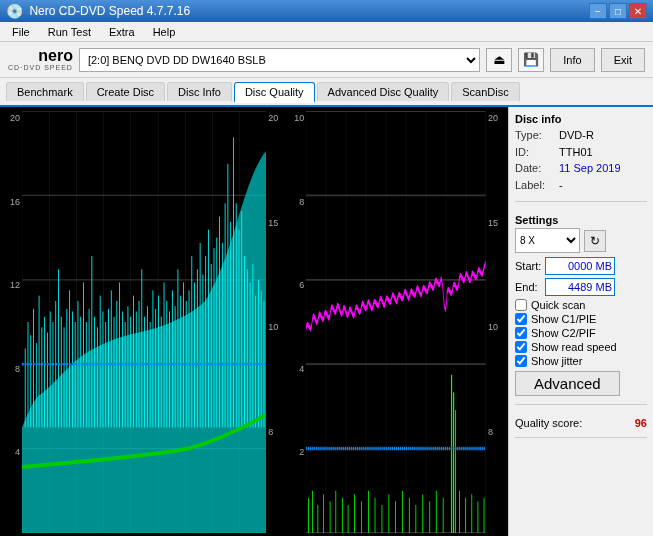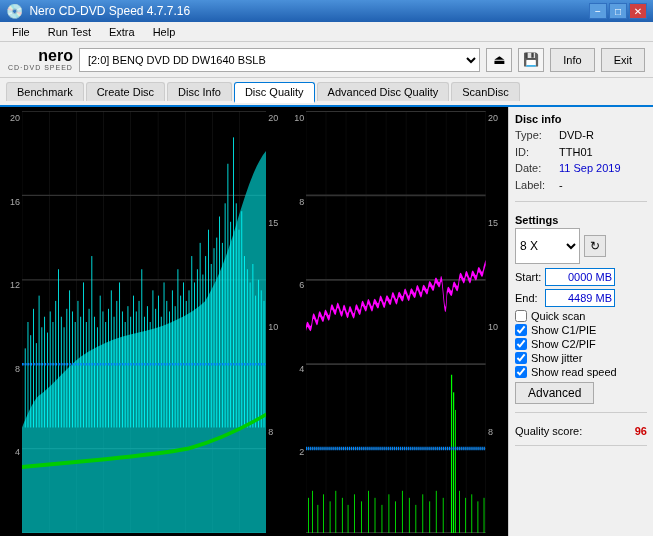--- a/index.html
+++ b/index.html
@@ -147,23 +147,23 @@
       font-size: 11px;
       line-height: 1.5;
     }
     .info-label { color: #333; min-width: 40px; }
     .info-value { color: #000; }
     .info-value.blue { color: #0000cc; }
     
     .settings-section { margin-top: 4px; }
     .speed-row { display: flex; gap: 4px; align-items: center; margin-bottom: 4px; }
     .speed-select {
-      width: 65px; height: 36px;
+      width: 65px; height: 25px;
       border: 1px solid #aaa;
-      font-size: 12px;
+      font-size: 10px;
       background: white;
     }
     .refresh-btn {
       width: 22px; height: 22px;
       border: 1px solid #aaa;
       background: #e8e8e8;
       cursor: pointer;
       font-size: 12px;
       display: flex; align-items: center; justify-content: center;
     }
@@ -179,22 +179,22 @@
     }
     .mb-row { display: flex; align-items: center; margin-bottom: 3px; }
     .mb-label { font-size: 11px; min-width: 30px; }
     
     .checkbox-row { display: flex; align-items: center; gap: 4px; margin-bottom: 2px; font-size: 11px; }
     .checkbox-row input[type=checkbox] { width: 12px; height: 12px; }
     
     .advanced-btn {
       background: #e8e8e8;
       border: 1px solid #aaa;
-      padding: 3px 12px;
-      font-size: 12px;
+      padding: 3px 18px;
+      font-size: 15px;
       cursor: pointer;
       align-self: flex-end;
       margin-top: 2px;
     }
     
     .quality-row { display: flex; justify-content: space-between; align-items: center; margin-top: 4px; }
     .quality-label { font-size: 11px; }
     .quality-value { font-size: 11px; font-weight: bold; color: #cc0000; }
     
     .divider { height: 1px; background: #ccc; margin: 4px 0; }
@@ -552,25 +552,25 @@
       <div class="checkbox-row">
         <input type="checkbox" checked="" style="">
         <span>Show C1/PIE</span>
       </div>
       <div class="checkbox-row">
         <input type="checkbox" checked="" style="">
         <span>Show C2/PIF</span>
       </div>
       <div class="checkbox-row">
         <input type="checkbox" checked="" style="">
-        <span>Show jitter</span>
+        <span>Show read speed</span>
       </div>
       <div class="checkbox-row">
         <input type="checkbox" checked="" style="">
-        <span>Show read speed</span>
+        <span>Show jitter</span>
       </div>
       
       <button class="advanced-btn">Advanced</button>
     </div>
 
     <div class="divider"></div>
 
     <div>
       <div class="quality-row">
         <span class="quality-label">Quality score:</span>

